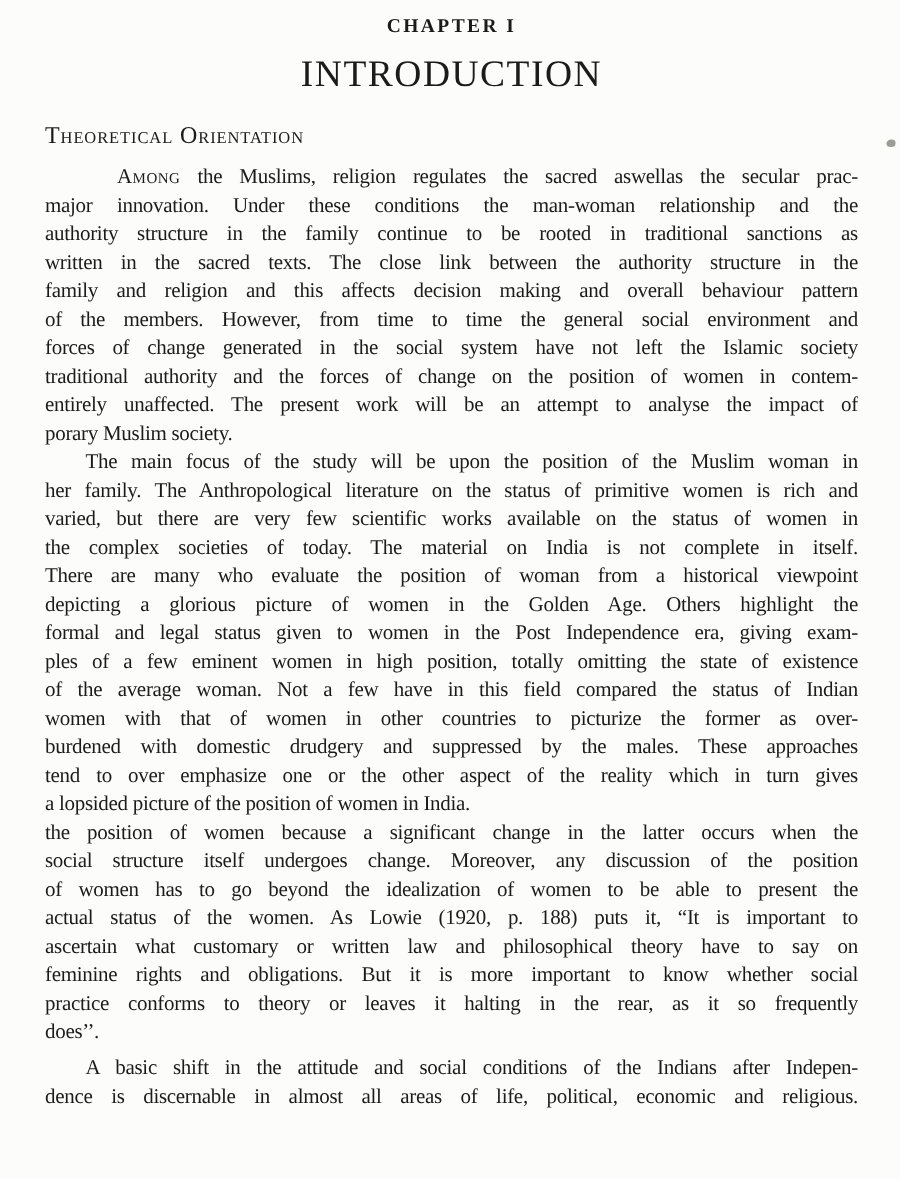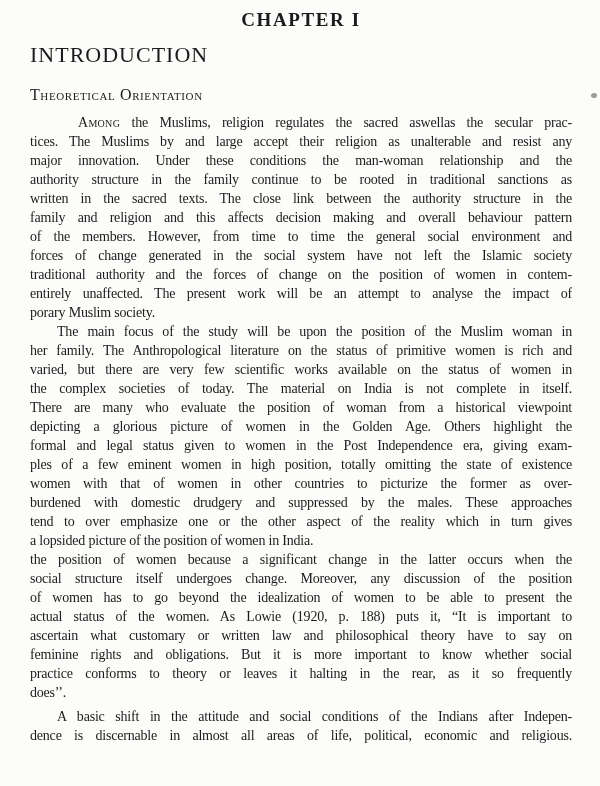--- a/index.html
+++ b/index.html
@@ -17,28 +17,28 @@
   }
   .page {
     box-sizing: border-box;
     width: 600px;
     height: 786px;
     padding: 7px 28px 0 30px;
     position: relative;
   }
   .chapter-label {
     text-align: center;
-    font-size: 19px;
+    font-size: 13px;
     letter-spacing: 1.6px;
     font-weight: 600;
     margin-top: 2px;
   }
   .page-title {
-    text-align: left;
-    font-size: 22px;
+    text-align: center;
+    font-size: 25px;
     letter-spacing: 1px;
     font-weight: 500;
     margin: 11px 0 0 0;
   }
   .section-heading {
     font-variant: small-caps;
     font-size: 16px;
     letter-spacing: 0.6px;
     margin-top: 18px;
     font-weight: 500;
@@ -78,40 +78,40 @@
 </head>
 <body>
 
 <div class="page">
   <div class="chapter-label">CHAPTER I</div>
   <h1 class="page-title">INTRODUCTION</h1>
   <div class="section-heading">Theoretical Orientation</div>
   <div class="body-text">
       <div class="paragraph">
         <div class="line"><span class="lead-sc">Among</span> the Muslims, religion regulates the sacred aswellas the secular prac-</div>
-        <div class="line">tices. The Muslims by and large accept their religion as unalterable and resist any</div>
         <div class="line">major innovation. Under these conditions the man-woman relationship and the</div>
         <div class="line">authority structure in the family continue to be rooted in traditional sanctions as</div>
         <div class="line">written in the sacred texts. The close link between the authority structure in the</div>
         <div class="line">family and religion and this affects decision making and overall behaviour pattern</div>
         <div class="line">of the members. However, from time to time the general social environment and</div>
         <div class="line">forces of change generated in the social system have not left the Islamic society</div>
         <div class="line">traditional authority and the forces of change on the position of women in contem-</div>
         <div class="line">entirely unaffected. The present work will be an attempt to analyse the impact of</div>
         <div class="line last">porary Muslim society.</div>
       </div>
       <div class="paragraph">
         <div class="line indent">The main focus of the study will be upon the position of the Muslim woman in</div>
         <div class="line">her family. The Anthropological literature on the status of primitive women is rich and</div>
         <div class="line">varied, but there are very few scientific works available on the status of women in</div>
         <div class="line">the complex societies of today. The material on India is not complete in itself.</div>
         <div class="line">There are many who evaluate the position of woman from a historical viewpoint</div>
         <div class="line">depicting a glorious picture of women in the Golden Age. Others highlight the</div>
         <div class="line">formal and legal status given to women in the Post Independence era, giving exam-</div>
         <div class="line">ples of a few eminent women in high position, totally omitting the state of existence</div>
+        <div class="line">of the average woman. Not a few have in this field compared the status of Indian</div>
         <div class="line">women with that of women in other countries to picturize the former as over-</div>
         <div class="line">burdened with domestic drudgery and suppressed by the males. These approaches</div>
         <div class="line">tend to over emphasize one or the other aspect of the reality which in turn gives</div>
         <div class="line last">a lopsided picture of the position of women in India.</div>
       </div>
       <div class="paragraph">
         <div class="line">the position of women because a significant change in the latter occurs when the</div>
         <div class="line">social structure itself undergoes change. Moreover, any discussion of the position</div>
         <div class="line">of women has to go beyond the idealization of women to be able to present the</div>
         <div class="line">actual status of the women. As Lowie (1920, p. 188) puts it, “It is important to</div>

